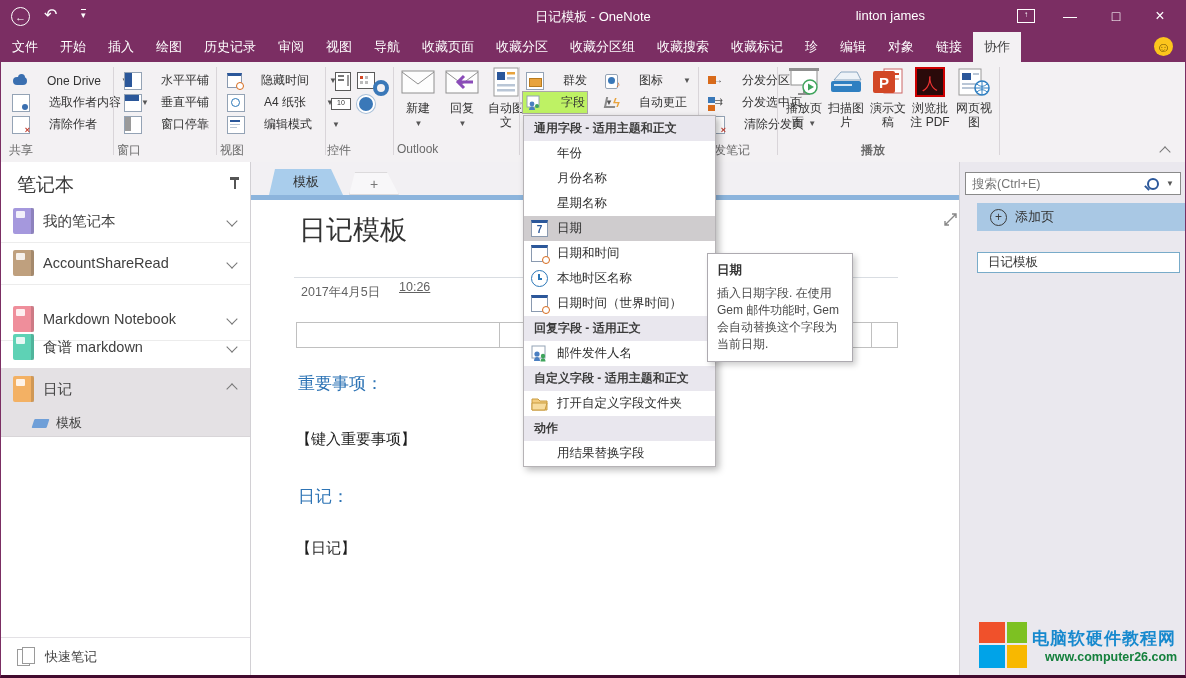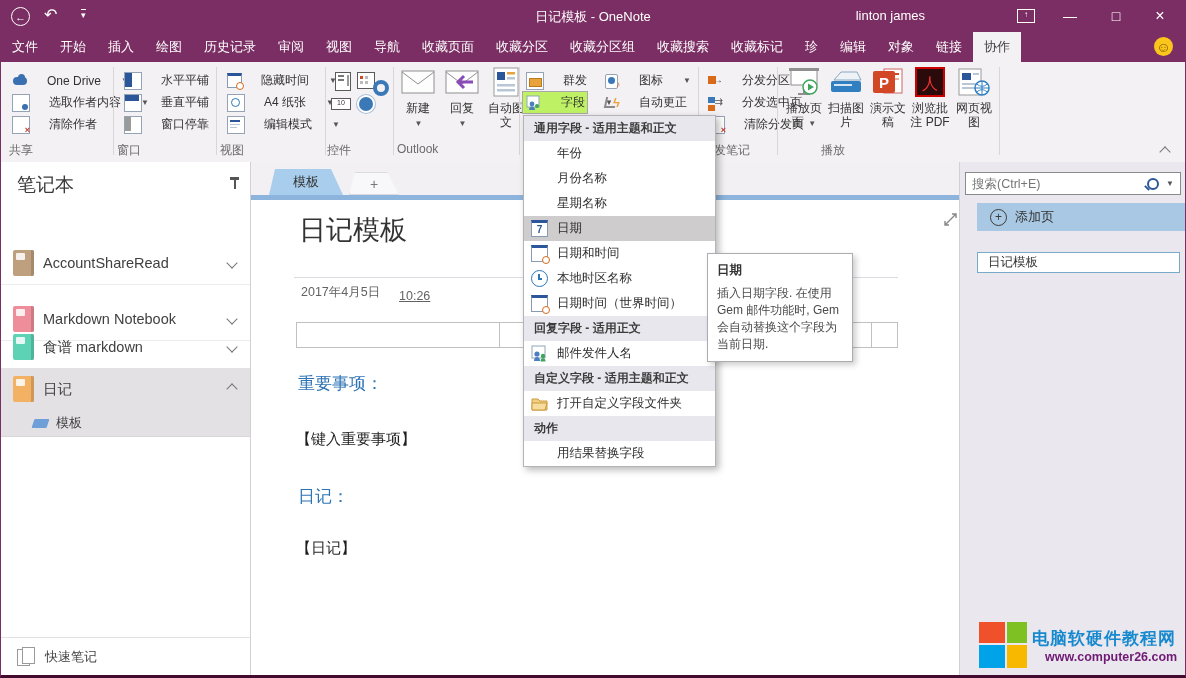--- a/index.html
+++ b/index.html
@@ -66,21 +66,21 @@
   .searchbox{position:absolute;left:5px;top:10px;width:216px;height:23px;background:#fff;border:1px solid #8a8a8a;display:flex;align-items:center;box-sizing:border-box;}
   .searchbox input{border:none;outline:none;flex:1;font-size:12.5px;color:#3d3d3d;padding:0 6px;font-family:inherit;background:transparent;}
   .mag{width:8px;height:8px;border:2px solid #2b579a;border-radius:50%;position:relative;flex:none;}
   .mag::after{content:"";position:absolute;left:-5px;top:7px;width:6px;height:2px;background:#2b579a;transform:rotate(45deg);}
   .addbar{position:absolute;left:17px;top:41px;width:211px;height:28px;background:#a9c8e4;display:flex;align-items:center;gap:8px;padding-left:13px;box-sizing:border-box;font-size:13px;color:#333;}
   .pluscirc{width:15px;height:15px;border:1.4px solid #3a3a3a;border-radius:50%;display:flex;align-items:center;justify-content:center;font-size:12px;color:#3a3a3a;line-height:1;}
   .pageitem{position:absolute;left:17px;top:90px;width:203px;height:21px;background:#fff;border:1px solid #78abc9;font-size:12.5px;color:#333;display:flex;align-items:center;padding-left:10px;box-sizing:border-box;}
   
   .flag{position:absolute;left:978px;top:622px;width:48px;height:46px;display:grid;grid-template-columns:26px 20px;grid-template-rows:21px 23px;gap:2px;}
   .wmtext1{position:absolute;left:1031px;top:627px;font-size:17px;font-weight:bold;color:#1789ce;letter-spacing:1px;}
-  .wmtext2{position:absolute;left:1044px;top:650px;font-size:12.5px;font-weight:bold;color:#701a75;}
+  .wmtext2{position:absolute;left:1044px;top:650px;font-size:12.5px;font-weight:bold;color:#15803d;}
 </style>
 </head>
 <body>
 
 <div class="win">
 
   <div class="titlebar">
     <div class="tb-ic circ" style="left:10px;top:7px;">←</div>
     <div class="tb-ic" style="left:43px;top:5px;font-size:16px;">↶</div>
     <div class="tb-ic" style="left:80px;top:9px;font-size:9px;border-top:1.5px solid #fff;line-height:11px;">▾</div>
@@ -340,33 +340,38 @@
             <rect x="1" y="2" width="22" height="26" fill="#fff" stroke="#9a9a9a"></rect>
             <rect x="4" y="6" width="9" height="7" fill="#2b579a"></rect>
             <rect x="15" y="6" width="6" height="2" fill="#b9c6d6"></rect>
             <rect x="4" y="16" width="17" height="2" fill="#b9c6d6"></rect>
             <rect x="4" y="20" width="17" height="2" fill="#b9c6d6"></rect>
             <circle cx="24" cy="21" r="7" fill="#fff" stroke="#2f7fc1" stroke-width="1.5"></circle>
             <path d="M17 21 h14 M24 14 v14 M19 17 c3 3 7 3 10 0 M19 25 c3 -3 7 -3 10 0" stroke="#2f7fc1" fill="none"></path>
           </svg>
         </div>
       <span>网页视图</span></div>
-    <div class="glabel" style="left:820px;width:60px;">播放</div>
+    <div class="glabel" style="left:860px;width:60px;font-weight:bold;">播放</div>
     <div class="vdiv" style="left:998px;"></div>
 
     <span class="chev up" style="position:absolute;right:16px;top:86px;"></span>
   </div>
 
   <div class="sidebar">
     <div class="abs" style="left:16px;top:10px;font-size:19px;color:#3a3a3a;">笔记本</div>
     <div class="abs" style="left:228px;top:14px;width:12px;height:14px;">
       <span class="abs" style="left:1px;top:1px;width:9px;height:3px;background:#555;"></span>
       <span class="abs" style="left:4.5px;top:4px;width:2px;height:9px;background:#555;"></span>
       </div>
 
+    <div class="nbrow" style="top:38px;">
+      <span class="book" style="background:#a598dd;"></span>
+      <span class="nbname">我的笔记本</span>
+      <span class="chev down nbchev"></span>
+      </div>
     <div class="nbrow" style="top:80px;">
       <span class="book" style="background:#bfa07e;"></span>
       <span class="nbname">AccountShareRead</span>
       <span class="chev down nbchev"></span>
       </div>
     <div class="nbrow" style="top:136px;">
       <span class="book" style="background:#ef8e9b;"></span>
       <span class="nbname">Markdown Notebook</span>
       <span class="chev down nbchev"></span>
       </div>
@@ -405,21 +410,21 @@
   <div class="secbar"></div>
 
   <div class="abs" style="left:942px;top:212px;">
     <svg width="15" height="15">
         <path d="M2 13 L13 2 M9 2 h4 v4 M2 9 v4 h4" fill="none" stroke="#888" stroke-width="1.4"></path>
       </svg></div>
 
   <div class="abs" style="left:298px;top:212px;font-size:27px;color:#333;">日记模板</div>
   <div class="abs" style="left:293px;top:277px;width:604px;height:1px;background:#d9dde2;"></div>
   <div class="abs" style="left:300px;top:284px;font-size:12.5px;color:#626262;">2017年4月5日</div>
-  <div class="abs" style="left:398px;top:289px;font-size:12.5px;color:#626262;text-decoration:underline;">10:26</div>
+  <div class="abs" style="left:398px;top:280px;font-size:12.5px;color:#626262;text-decoration:underline;">10:26</div>
 
   <div class="abs" style="left:295px;top:322px;width:602px;height:26px;border:1px solid #c0c0c0;box-sizing:border-box;">
     <span class="abs" style="left:202px;top:0;bottom:0;width:1px;background:#c0c0c0;"></span>
     <span class="abs" style="left:574px;top:0;bottom:0;width:1px;background:#c0c0c0;"></span>
     </div>
 
   <div class="abs blue-h" style="left:297px;top:372px;">重要事项：</div>
   <div class="abs" style="left:295px;top:430px;font-size:15px;color:#1f1f1f;">【键入重要事项】</div>
   <div class="abs blue-h" style="left:297px;top:485px;">日记：</div>
   <div class="abs" style="left:295px;top:539px;font-size:15px;color:#1f1f1f;">【日记】</div>

